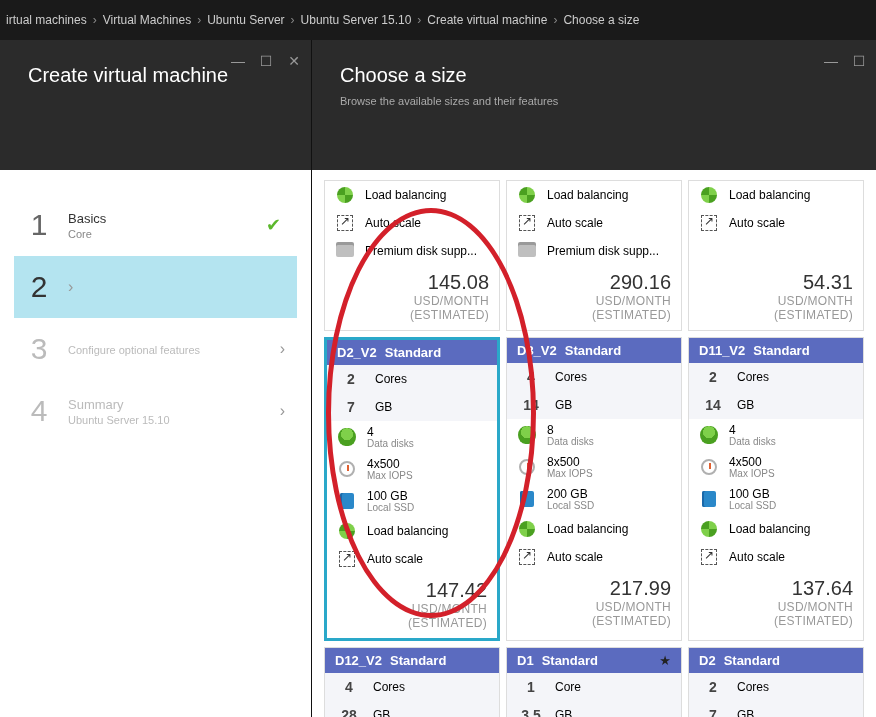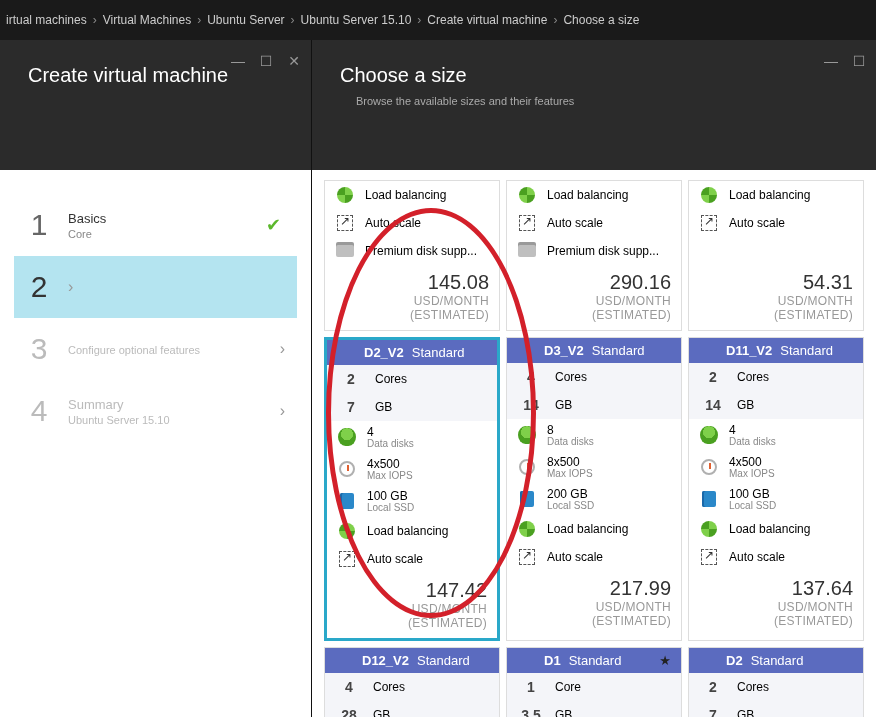--- a/index.html
+++ b/index.html
@@ -12,21 +12,21 @@
   .breadcrumb .crumb { white-space: nowrap; }
   .breadcrumb .sep { color: #888; }
 
   .panels { display: flex; height: calc(717px - 28px); }
   .panel { position: relative; }
   .panel-left { width: 318px; background: #2b2b2b; }
   .panel-right { flex: 1; background: #2b2b2b; border-left: 1px solid #111; }
 
   .panel-header { height: 130px; padding: 24px 28px 10px; color: #fff; position: relative; }
   .panel-title { font-size: 20px; font-weight: 400; color: #fff; }
-  .panel-subtitle { font-size: 11px; color: #aaa; margin-top: 8px; margin-left: 16px; }
+  .panel-subtitle { font-size: 11px; color: #aaa; margin-top: 8px; }
   .win-controls { position: absolute; top: 14px; right: 10px; display: flex; gap: 14px; }
   .win-btn { width: 14px; height: 14px; display: inline-flex; align-items: center; justify-content: center; color: #999; font-size: 14px; cursor: pointer; }
 
   .panel-body { background: #fff; height: calc(100% - 130px); overflow: hidden; position: relative; }
 
   
   .step-list { padding: 24px 14px; }
   .step { display: flex; align-items: center; gap: 16px; padding: 14px 12px; cursor: pointer; position: relative; }
   .step-num { font-size: 30px; font-weight: 300; color: #888; width: 26px; text-align: center; }
   .step-labels { flex: 1; }
@@ -39,22 +39,22 @@
   .step.active .step-num { color: #333; }
   .step.disabled .step-num, .step.disabled .step-name, .step.disabled .step-desc { color: #bbb; }
 
   
   .size-scroll { padding: 10px 12px; height: 100%; overflow: hidden; }
   .size-grid { display: grid; grid-template-columns: repeat(3, 176px); gap: 6px; }
 
   .size-card { background: #fff; border: 1px solid #ddd; width: 176px; position: relative; }
   .size-card.selected { border: 3px solid #2aa8c9; }
   .size-card .hdr { background: #5b6bbf; color: #fff; padding: 5px 10px; font-size: 13px; display: flex; gap: 8px; align-items:center; }
-  .size-card .hdr .sku { font-weight: 600; padding-left: 27px; }
-  .size-card .hdr .tier { font-weight: 400; }
+  .size-card .hdr .sku { font-weight: 600; }
+  .size-card .hdr .tier { font-weight: 700; }
   .size-card .hdr .star { margin-left:auto; color:#222; }
   .size-card .row { display: flex; align-items: center; gap: 10px; padding: 4px 10px; font-size: 12px; min-height: 28px; }
   .size-card .row.alt { background: #f4f5f9; }
   .size-card .row .lead { width: 28px; text-align: center; font-size: 14px; font-weight: 600; color: #444; }
   .size-card .row .icon { width: 20px; height: 20px; display:inline-flex; align-items:center; justify-content:center; }
   .size-card .row .txt { flex: 1; }
   .size-card .row .sub { font-size: 10px; color: #888; display:block; line-height:1; }
   .size-card .footer { text-align: right; padding: 6px 10px 8px; }
   .size-card .price { font-size: 20px; font-weight: 400; color: #333; }
   .size-card .price-sub { font-size: 12px; color: #999; letter-spacing: 0.3px; }

